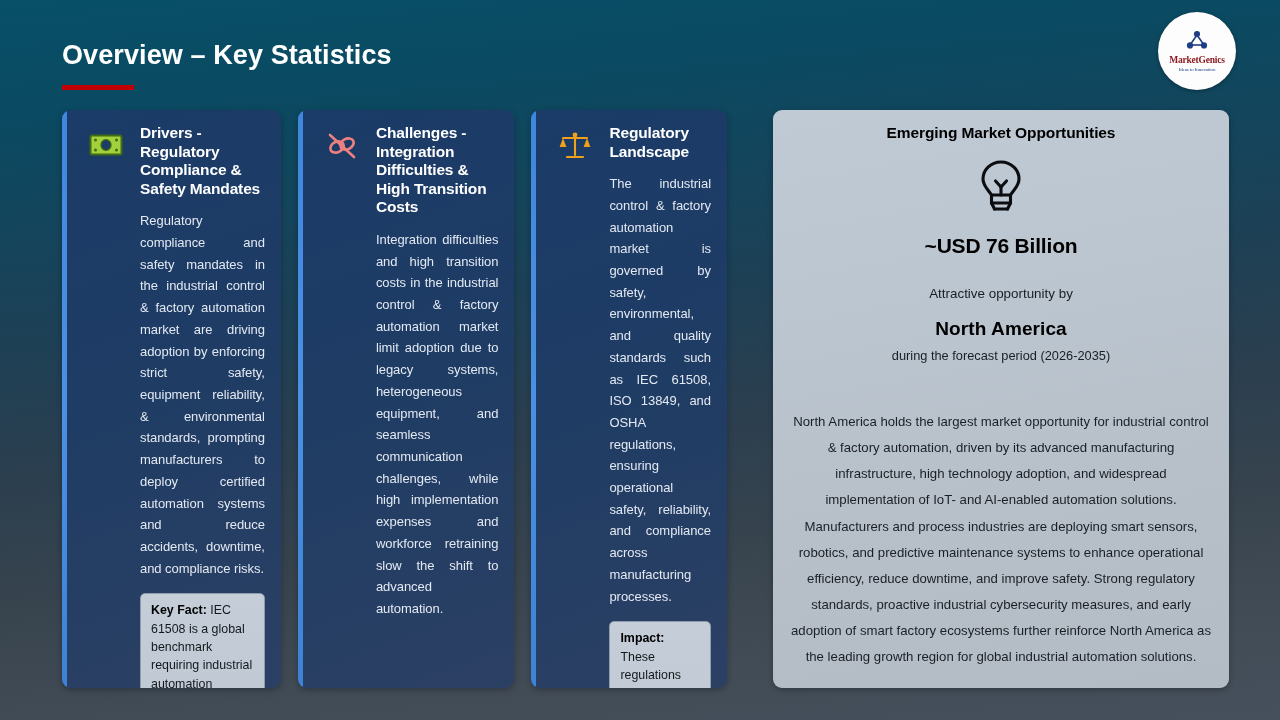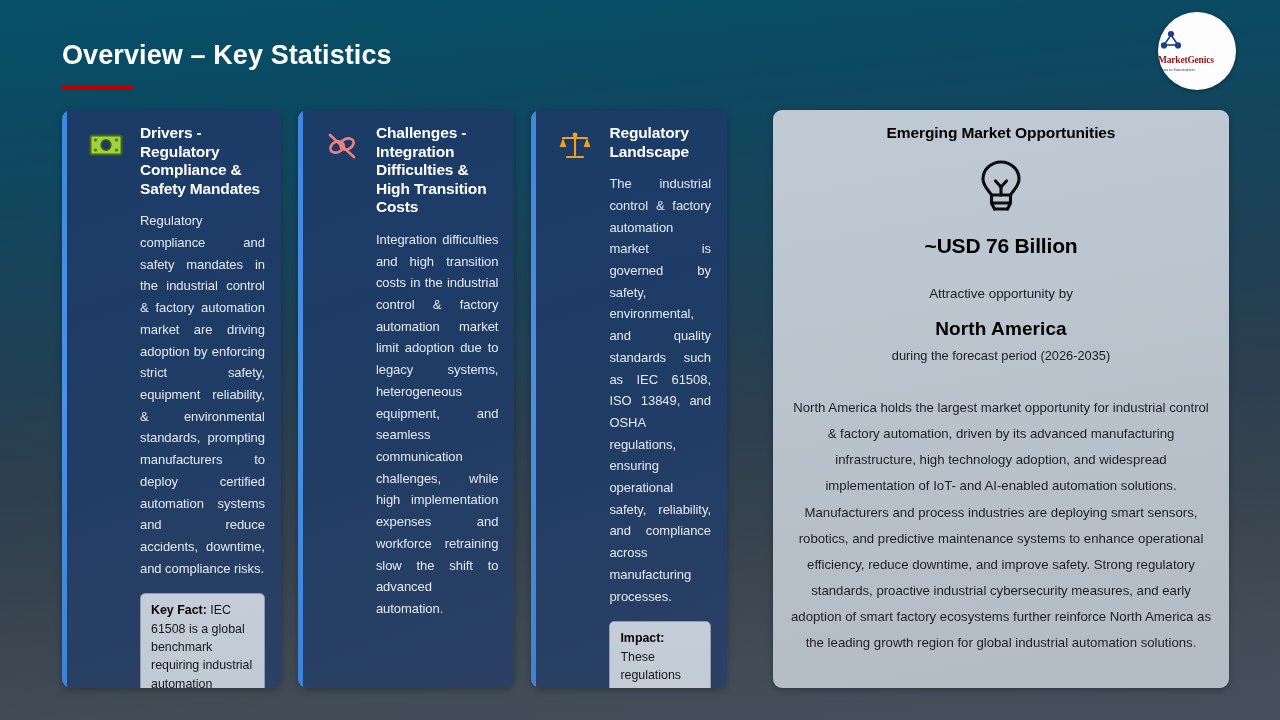--- a/index.html
+++ b/index.html
@@ -29,21 +29,21 @@
     position:absolute; left:62px; top:85px;
     width:72px; height:5px; background:#c00000;
   }
 
   
   #logo {
     position:absolute; right:44px; top:12px;
     width:78px; height:78px; border-radius:50%;
     background:#fdfdfd;
     display:flex; flex-direction:column;
-    align-items:flex-start; justify-content:center;
+    align-items:center; justify-content:center;
     box-shadow:0 1px 4px rgba(0,0,0,.35);
   }
   #logo .mark { margin-bottom:1px; }
   #logo .brand {
     font-family:"Liberation Serif", serif;
     font-size:9.5px; font-weight:bold; color:#8c1b22;
     line-height:1; letter-spacing:-0.2px;
   }
   #logo .tag {
     font-family:"Liberation Serif", serif;
@@ -117,21 +117,21 @@
     font-size:21px; font-weight:bold; color:#000;
     letter-spacing:-0.2px; margin-top:20px;
   }
   #rp-sub1 { font-size:13.4px; color:#1a1e24; margin-top:28px; }
   #rp-region {
     font-size:19px; font-weight:bold; color:#000;
     margin-top:17px; letter-spacing:0.1px;
   }
   #rp-sub2 { font-size:12.8px; color:#1a1e24; margin-top:8px; }
   #rp-desc {
-    margin-top:32px;
+    margin-top:46px;
     font-size:13.2px; color:#1b1f25; line-height:1.98;
     padding:0 2px;
   }
 </style>
 </head>
 <body>
 
 <div id="slide-title">Overview – Key Statistics</div>
 <div id="title-underline"></div>
 

